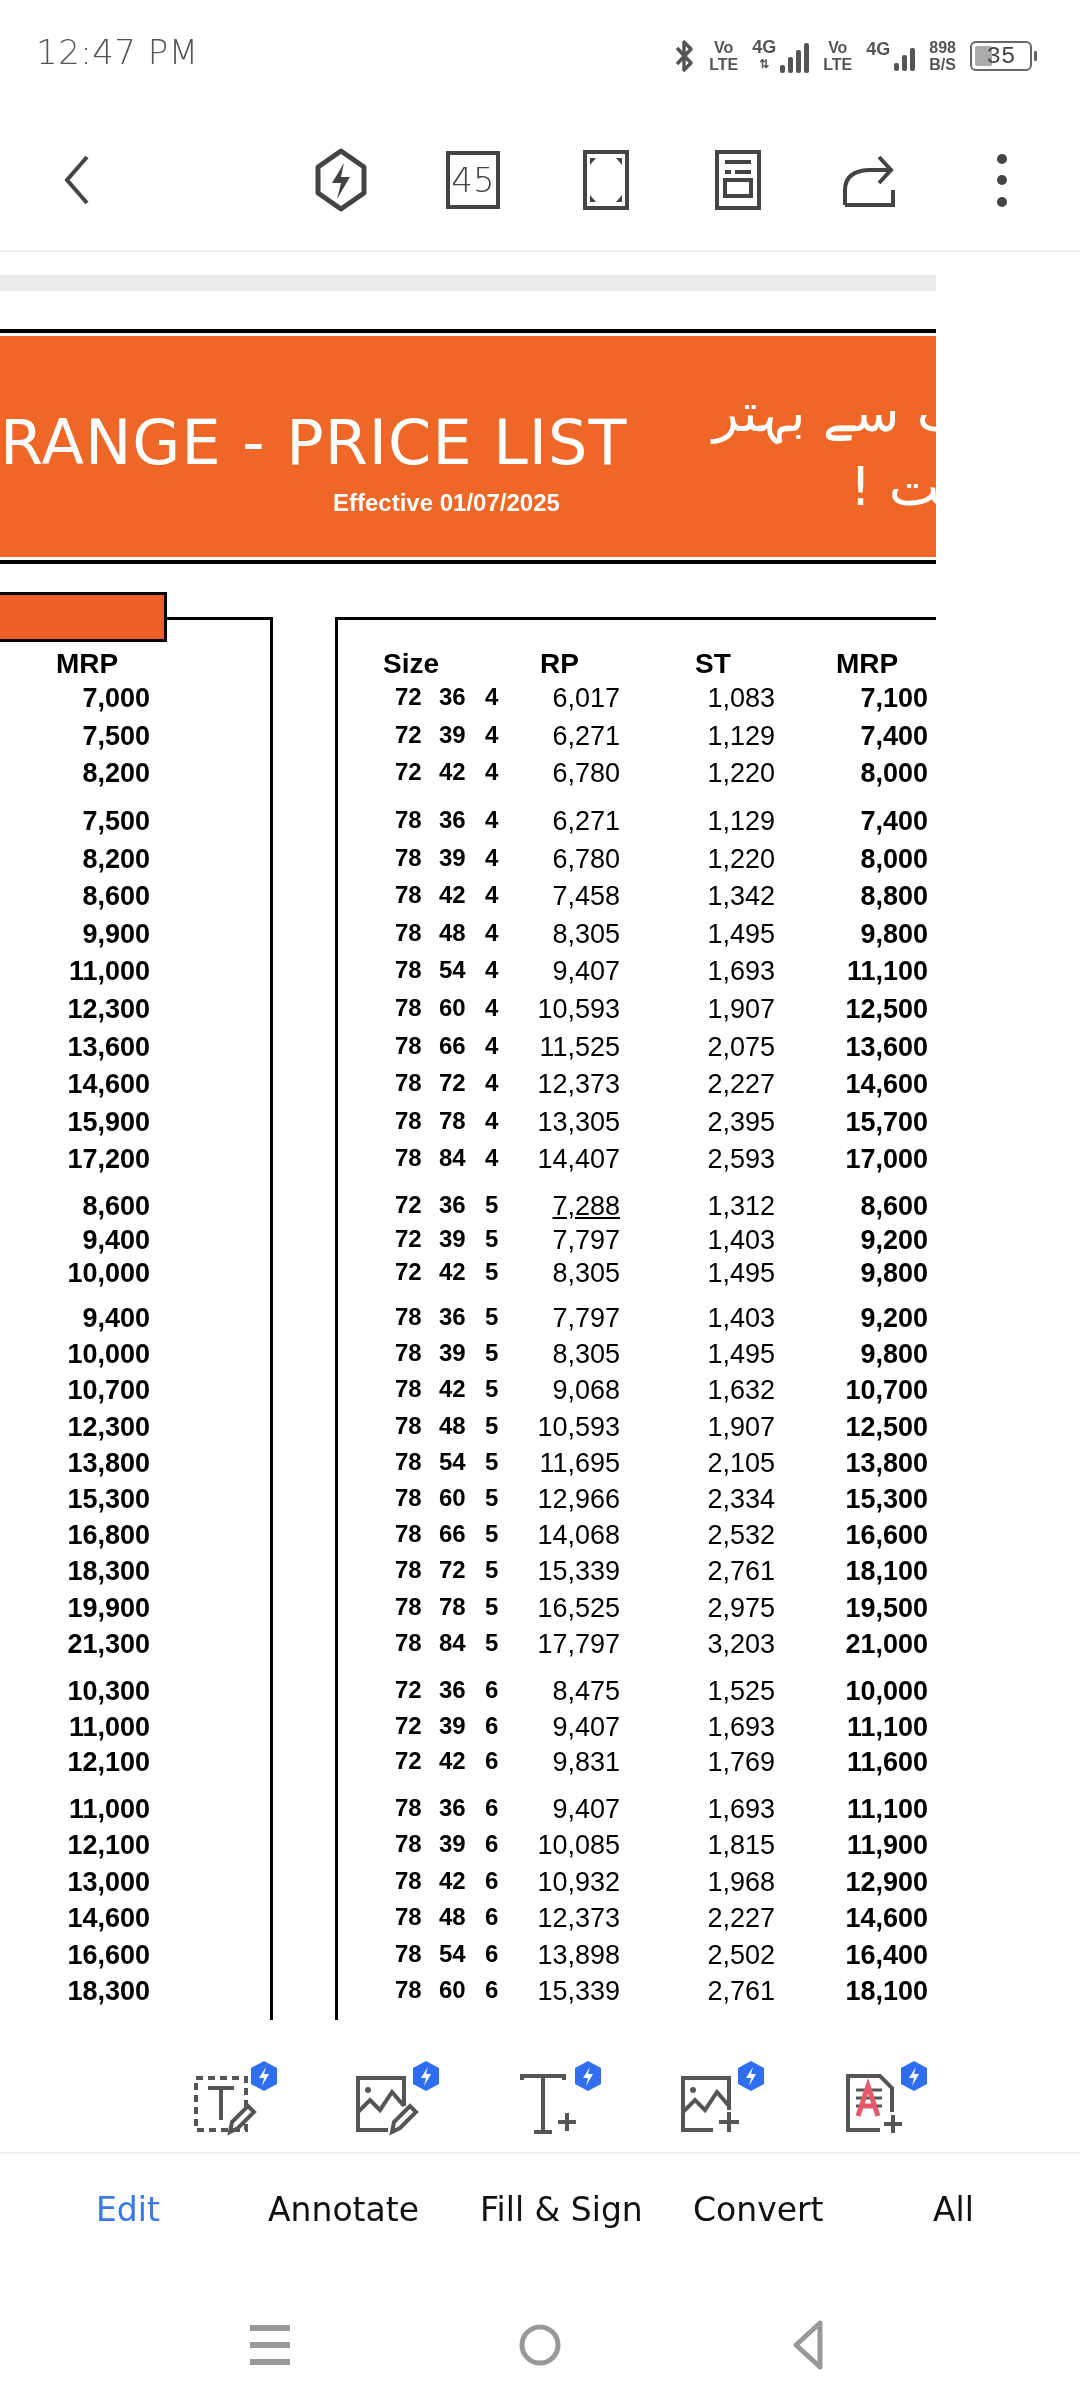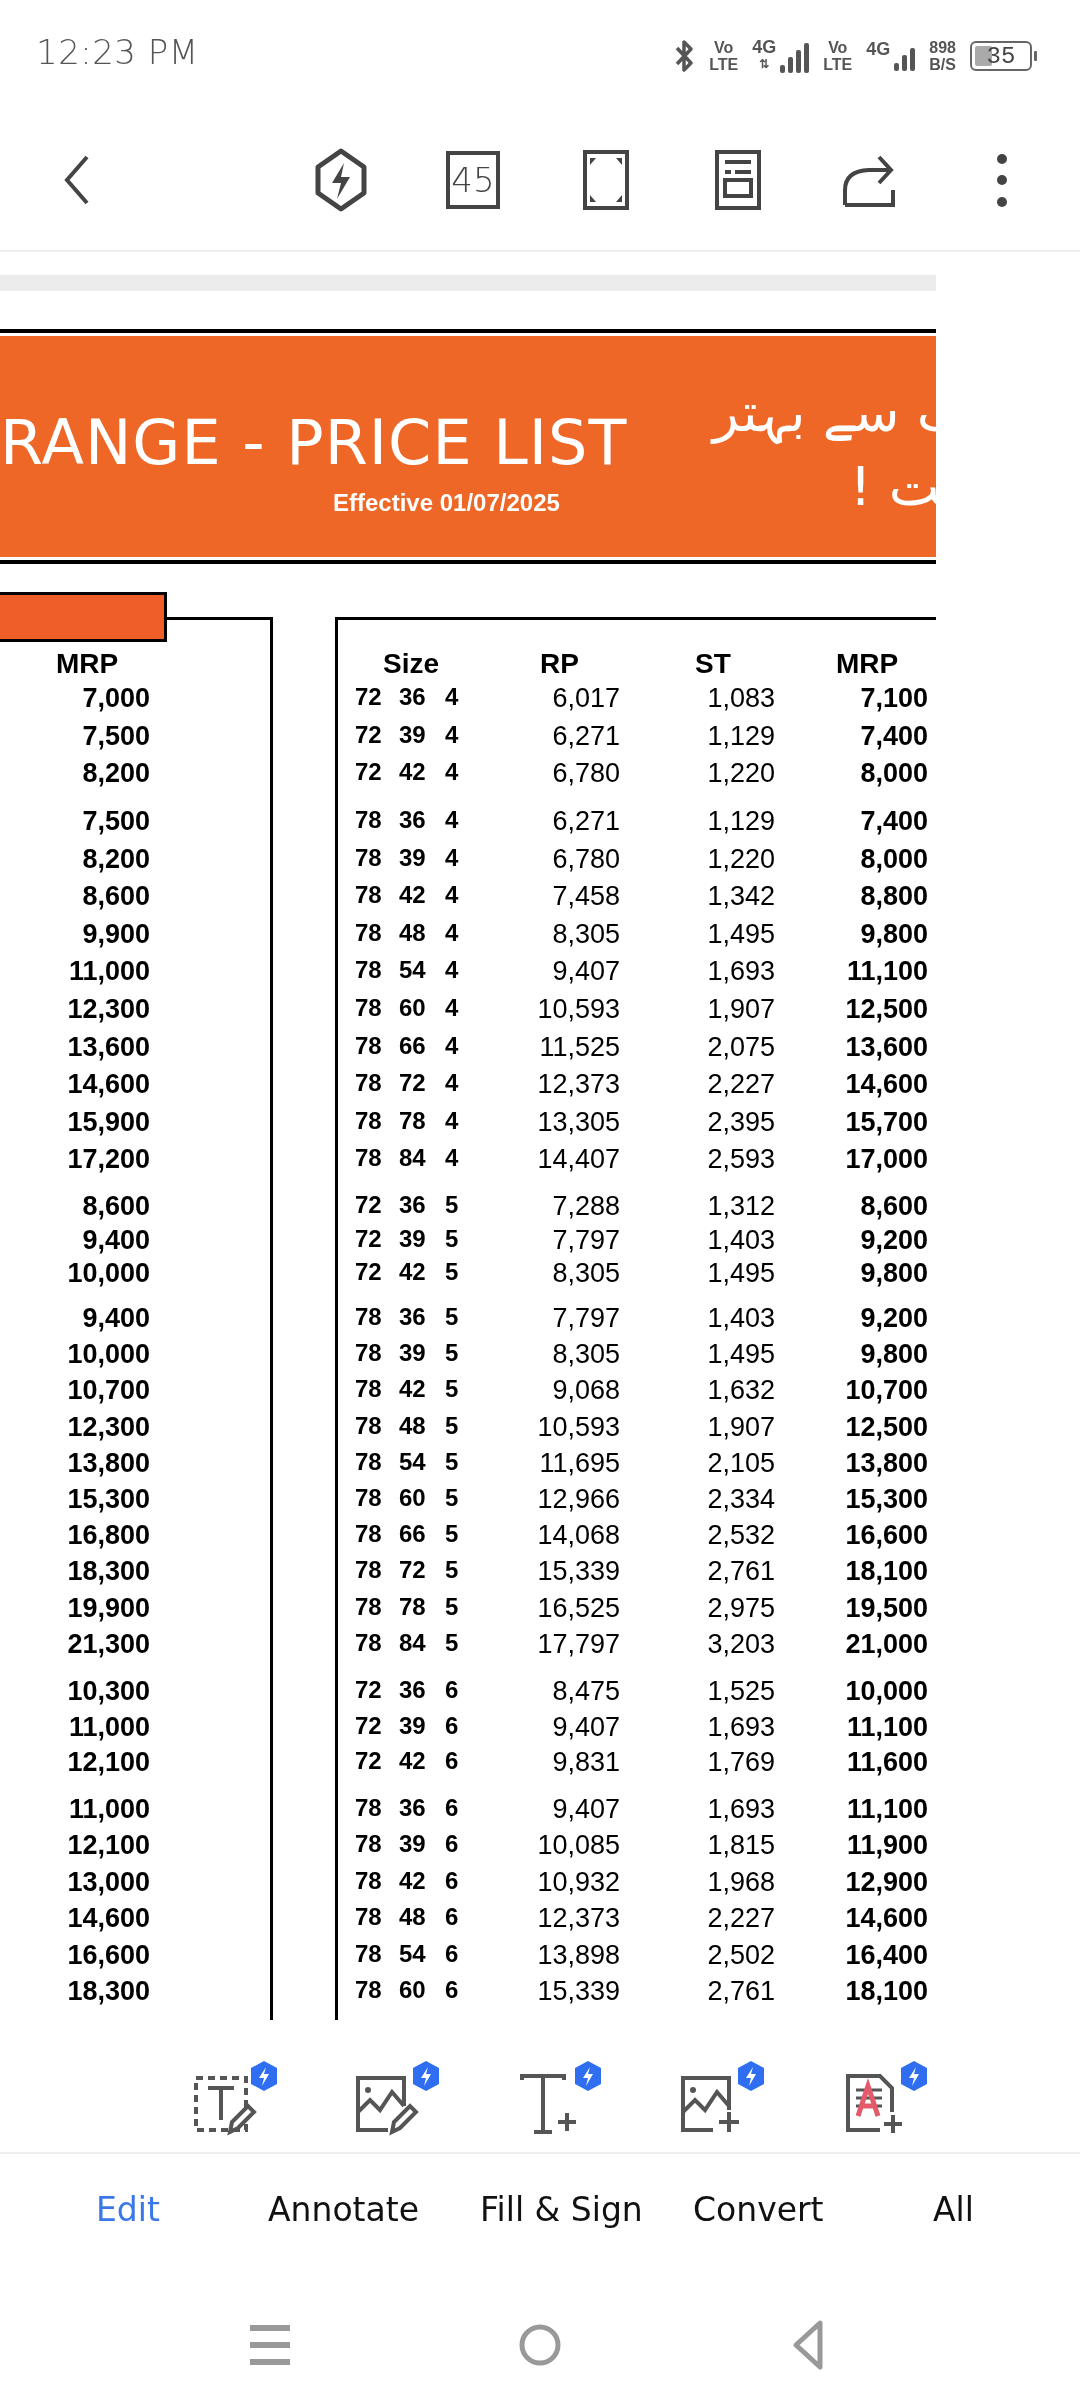--- a/index.html
+++ b/index.html
@@ -39,21 +39,21 @@
   .left-box { position: absolute; top: 365px; left: -10px; width: 283px; height: 1500px; border: 3px solid #000; border-left: none; }
   .left-tab { position: absolute; top: 340px; left: -10px; width: 177px; height: 50px; background: #ef5d28; border: 3px solid #000; border-left: none; }
   .right-box { position: absolute; top: 365px; left: 335px; width: 720px; height: 1500px; border: 3px solid #000; }
   .lux-tab { position: absolute; top: 340px; left: 482px; width: 465px; height: 50px; background: #ef5d28; border: 3px solid #000; display: flex; align-items: center; justify-content: center; }
   .lux-tab span { color: #fff; font-size: 36px; font-weight: bold; }
 
   .col-head { position: absolute; top: 396px; font-size: 28px; font-weight: bold; color: #000; }
   .cell { position: absolute; font-size: 27px; color: #000; white-space: nowrap; }
   .cell.mrp { font-weight: bold; text-align: right; width: 130px; }
   .cell.rp, .cell.st { text-align: right; width: 130px; font-weight: normal; }
-  .cell.size { font-weight: bold; font-size: 24px; display: flex; }
+  .cell.size { font-weight: bold; font-size: 24px; display: flex; margin-left: 40px; }
   .cell.size span { display: inline-block; }
   .cell.size .a { width: 44px; }
   .cell.size .b { width: 46px; }
   .cell.size .c { width: 20px; }
 
   
   .tools { position: absolute; top: 2020px; left: 0; width: 1080px; height: 130px; background: #fff; }
   .tool { position: absolute; top: 30px; width: 90px; height: 90px; }
   .tool svg.main { position: absolute; left: 0; top: 20px; width: 70px; height: 70px; }
   .tool .badge { position: absolute; left: 60px; top: 10px; width: 28px; height: 32px; }
@@ -63,21 +63,21 @@
   .tab { position: absolute; top: 0; font-size: 33px; color: #111; font-family: "DejaVu Sans", sans-serif; white-space: nowrap; }
   .tab.active { color: #3b78e7; }
 
   .navbar { position: absolute; top: 2310px; left: 0; width: 1080px; height: 90px; }
   .nav-btn { position: absolute; top: 0; width: 70px; height: 70px; display: flex; align-items: center; justify-content: center; }
 </style>
 </head>
 <body>
 
 <div class="status-bar">
-  <div class="status-time">12:23 PM</div>
+  <div class="status-time">12:47 PM</div>
   <div class="status-icons">
     <svg width="22" height="34" viewBox="0 0 22 34">
         <path d="M4 9 L18 24 L11 31 L11 3 L18 10 L4 25" fill="none" stroke="#555" stroke-width="3.5" stroke-linejoin="round"></path>
       </svg>
     <div class="stk">
         <span>Vo</span>
         <span>LTE</span>
       </div>
     <div style="display:flex;align-items:flex-end;gap:4px">
       <div class="stk" style="font-size:18px">
@@ -301,21 +301,21 @@
       </div>
       <div class="cell rp" style="left: 490px; top: 892.4px;">14,407</div>
       <div class="cell st" style="left: 645px; top: 892.4px;">2,593</div>
       <div class="cell mrp" style="left: 798px; top: 892.4px;">17,000</div>
       <div class="cell mrp" style="left: 20px; top: 892.4px;">17,200</div>
       <div class="cell size" style="left: 355px; top: 939px;">
         <span class="a">72</span>
         <span class="b">36</span>
         <span class="c">5</span>
       </div>
-      <div class="cell rp" style="left: 490px; top: 939px;">7,288</div>
+      <div class="cell rp" style="left: 490px; top: 939px; text-decoration: underline;">7,288</div>
       <div class="cell st" style="left: 645px; top: 939px;">1,312</div>
       <div class="cell mrp" style="left: 798px; top: 939px;">8,600</div>
       <div class="cell mrp" style="left: 20px; top: 939px;">8,600</div>
       <div class="cell size" style="left: 355px; top: 972.5px;">
         <span class="a">72</span>
         <span class="b">39</span>
         <span class="c">5</span>
       </div>
       <div class="cell rp" style="left: 490px; top: 972.5px;">7,797</div>
       <div class="cell st" style="left: 645px; top: 972.5px;">1,403</div>

